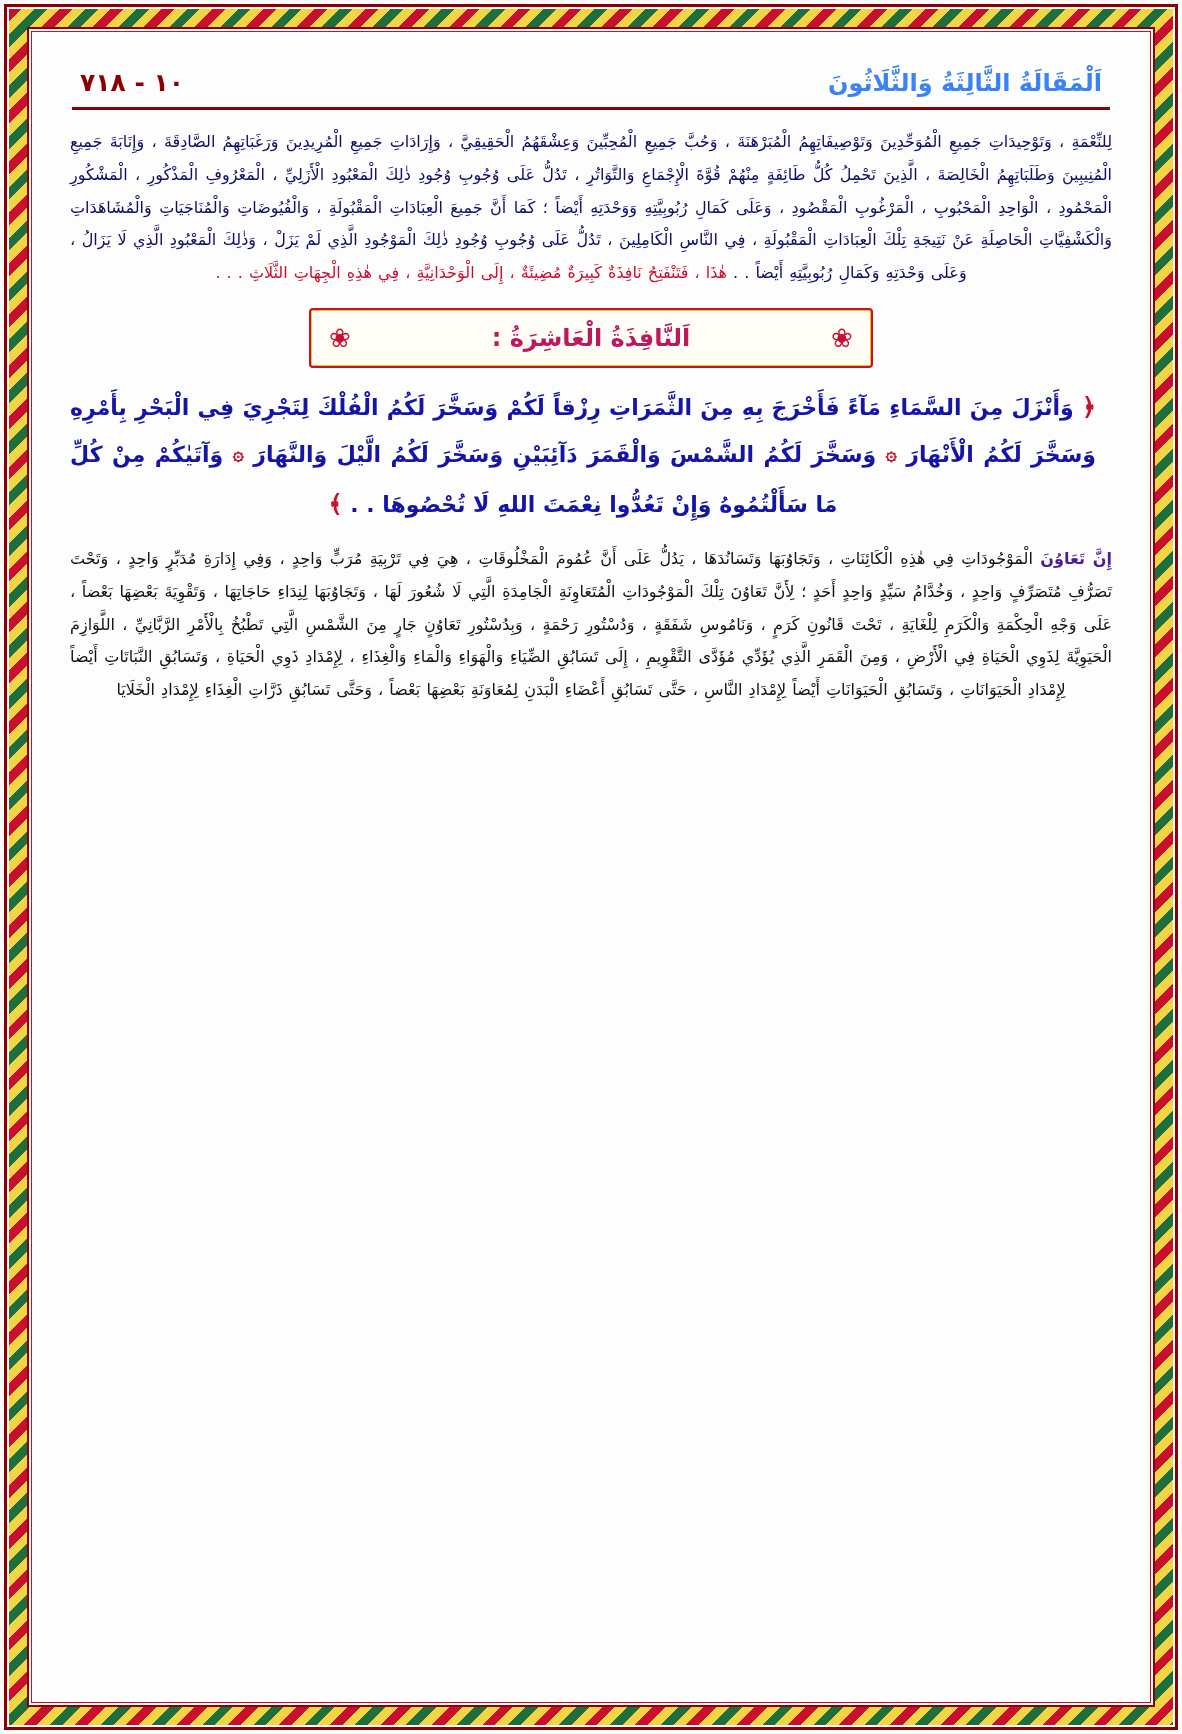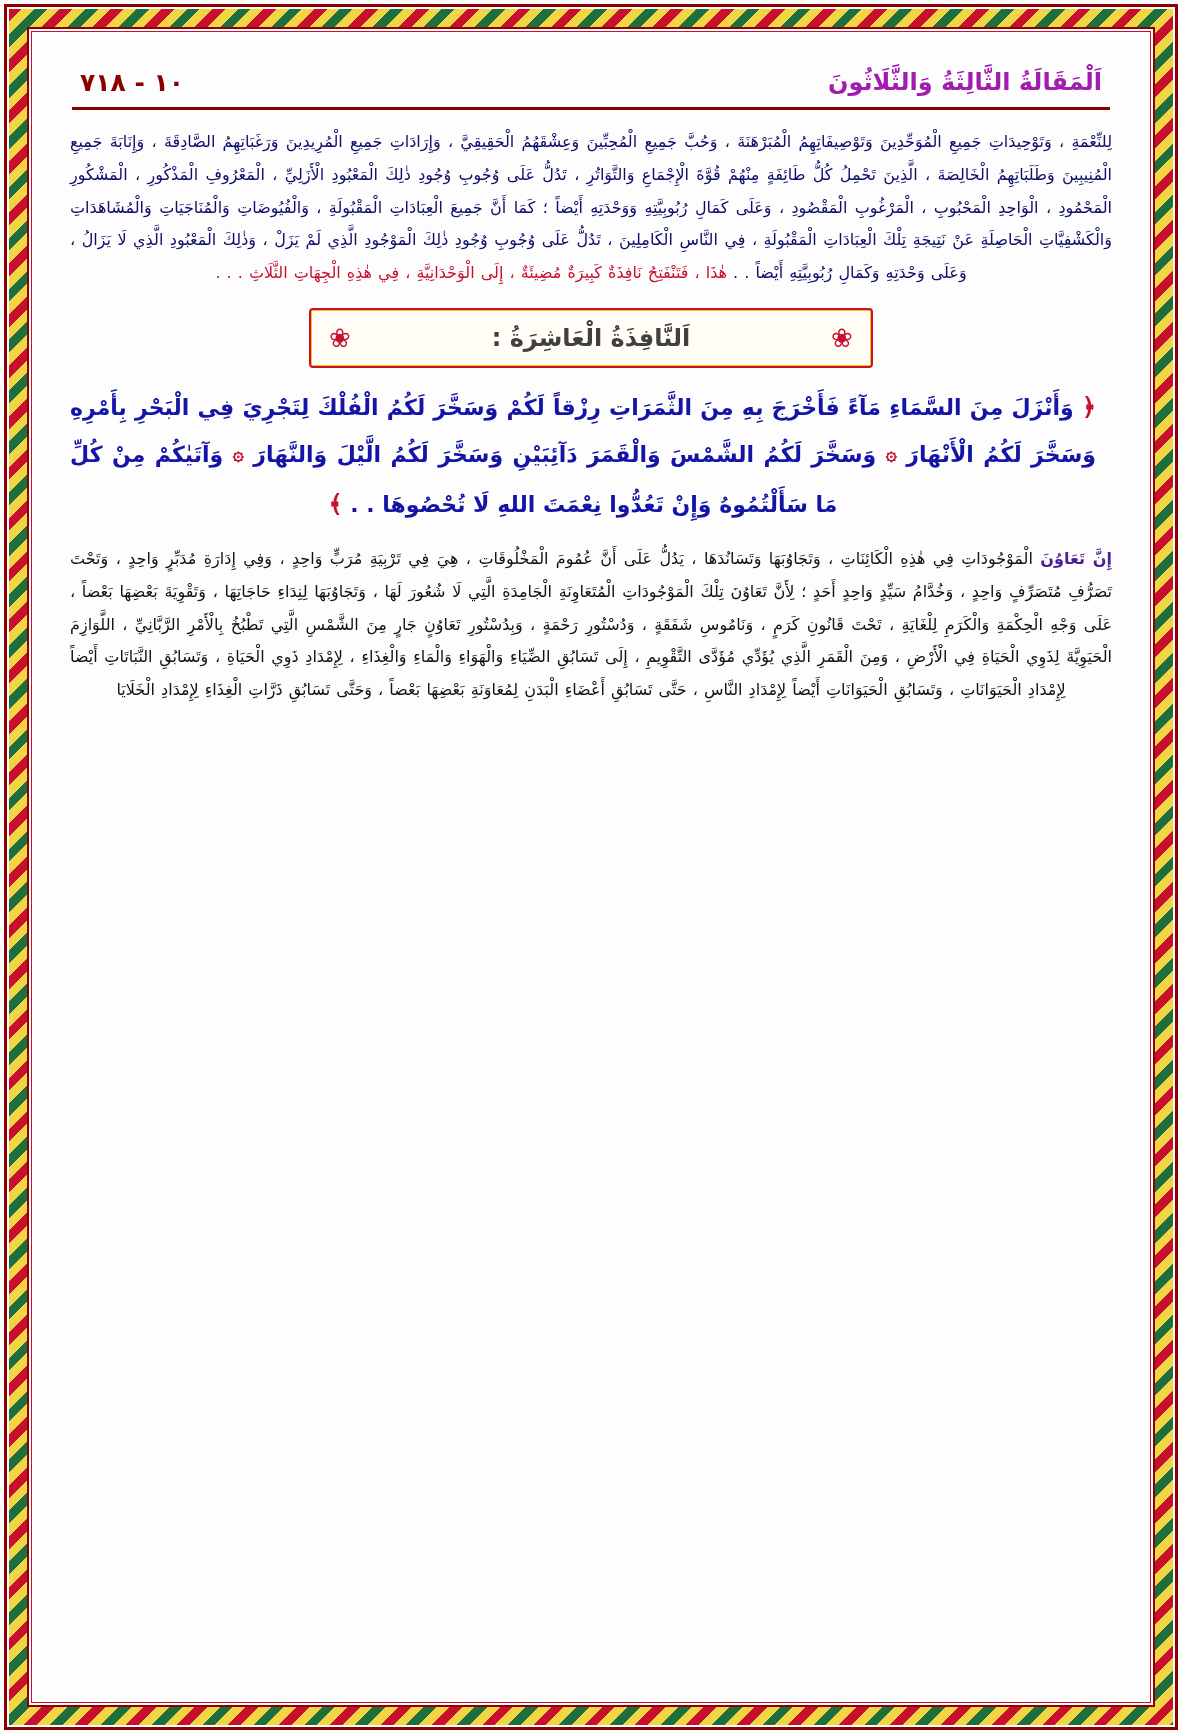--- a/index.html
+++ b/index.html
@@ -56,32 +56,32 @@
     right: 48px;
     bottom: 48px;
     box-sizing: border-box;
     padding: 14px 22px 0 22px;
   }
   
   .header {
     display: flex;
     flex-direction: row-reverse;
     justify-content: space-between;
-    align-items: flex-start;
+    align-items: flex-end;
     padding: 6px 10px 8px 10px;
   }
   .header-page {
     color: #8b0000;
     font-size: 25px;
     font-weight: bold;
     letter-spacing: 1px;
     white-space: nowrap;
   }
   .header-title {
-    color: #a21caf;
+    color: #3b82f6;
     font-size: 24px;
     font-weight: bold;
     white-space: nowrap;
     margin-left: 90px;
   }
   .header-rule {
     border-top: 3px solid #8b0000;
     margin: 2px 2px 16px 2px;
   }
   
@@ -124,21 +124,21 @@
     color: #c8102e;
     font-size: 26px;
     line-height: 1;
   }
   .band-orn .dot {
     display: inline-block;
   }
   .band-title {
     flex: 1;
     text-align: center;
-    color: #404040;
+    color: #be185d;
     font-size: 24px;
     font-weight: bold;
   }
   
   .verse {
     text-align: justify;
     text-align-last: center;
     direction: rtl;
     line-height: 2.1;
     font-size: 22px;

